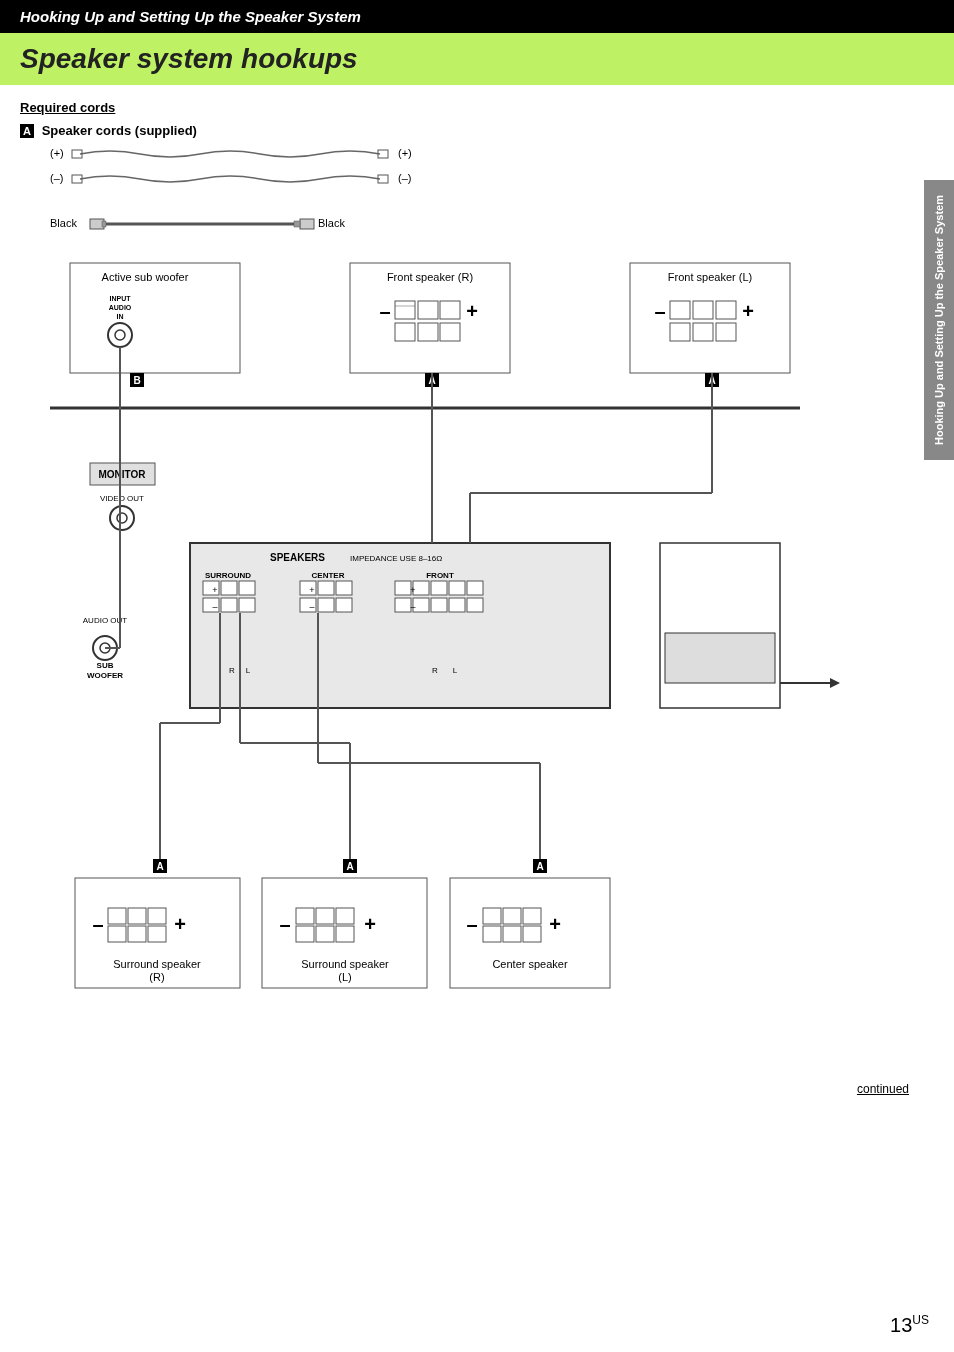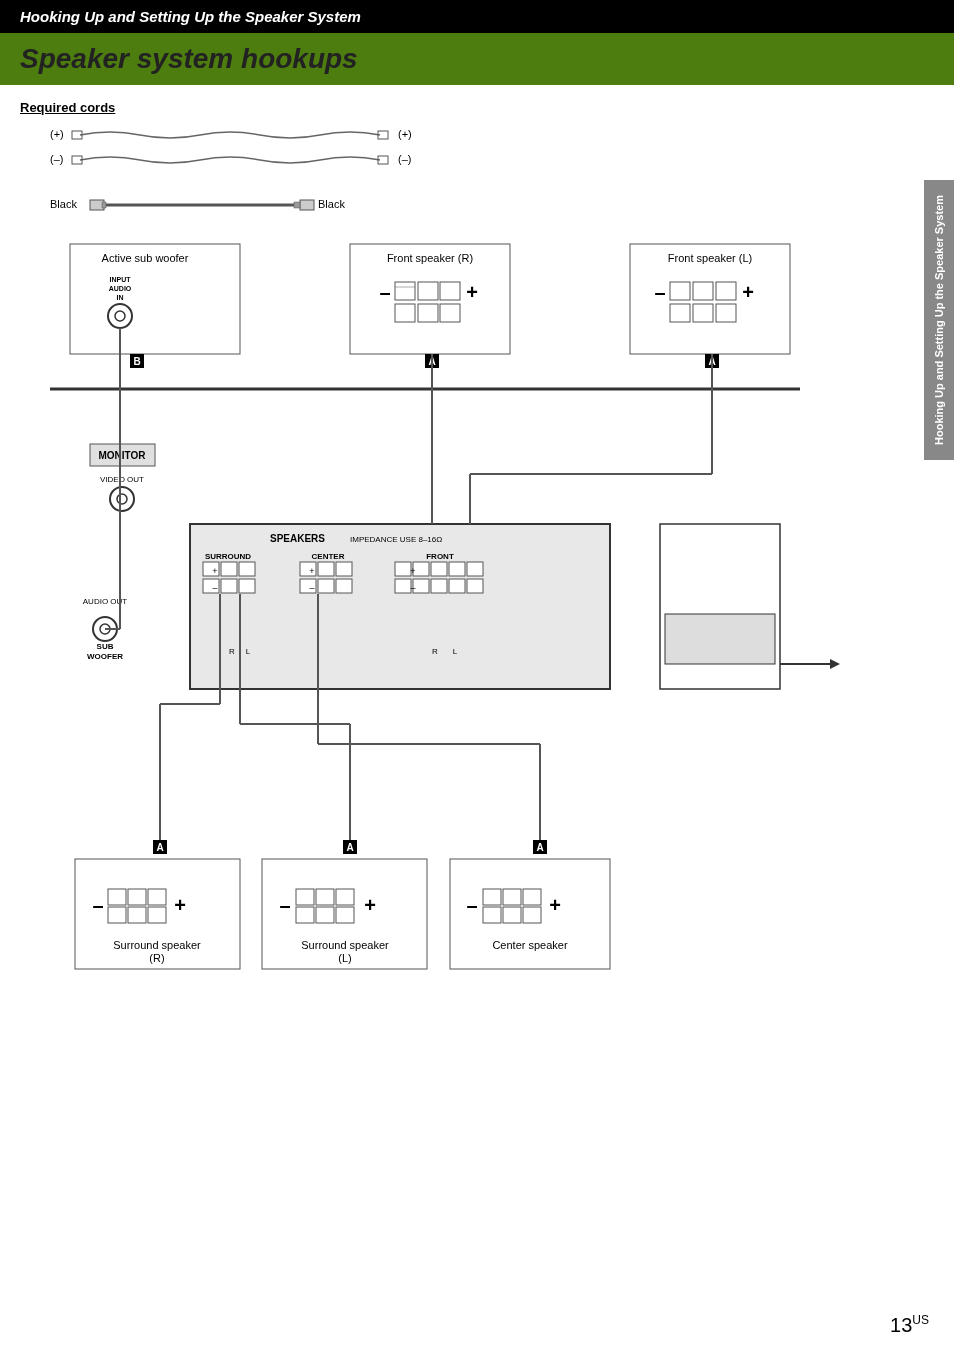--- a/index.html
+++ b/index.html
@@ -17,21 +17,21 @@
       background: #000;
       color: #fff;
       padding: 8px 20px;
       font-size: 15px;
       font-weight: bold;
       font-style: italic;
     }
 
     
     .page-title-bar {
-      background: #4d7c0f;
+      background: #bef264;
       padding: 10px 20px 10px 20px;
       margin: 0;
     }
     .page-title-bar h1 {
       font-size: 28px;
       font-weight: 900;
       font-style: italic;
       color: #222;
     }
 
@@ -125,20 +125,24 @@
 
 <div class="side-tab">
   <span>Hooking Up and Setting Up the Speaker System</span>
 </div>
 
 <div class="main-content">
 
   <div class="required-cords">
     <div class="section-title">Required cords</div>
 
+    <div class="cord-label">
+      <span class="letter-badge">A</span>
+      <span>Speaker cords (supplied)</span>
+    </div>
     <div class="cord-diagram">
       
       <svg width="400" height="55">
 
         <text x="0" y="15" font-size="11">(+)</text>
 
         <path d="M30,12 Q60,6 90,12 Q120,18 150,12 Q180,6 210,12 Q240,18 270,12 Q300,6 330,12" stroke="#666" stroke-width="1.5" fill="none"></path>
 
         <rect x="22" y="8" width="10" height="8" fill="none" stroke="#555" stroke-width="1"></rect>
 
@@ -359,18 +363,21 @@
       <rect x="483" y="655" width="18" height="16" fill="none" stroke="#555" stroke-width="1"></rect>
       <rect x="443" y="673" width="18" height="16" fill="none" stroke="#555" stroke-width="1"></rect>
       <rect x="463" y="673" width="18" height="16" fill="none" stroke="#555" stroke-width="1"></rect>
       <rect x="483" y="673" width="18" height="16" fill="none" stroke="#555" stroke-width="1"></rect>
       <text x="515" y="678" font-size="20" font-weight="bold" text-anchor="middle">+</text>
       <text x="490" y="715" font-size="11" text-anchor="middle">Center speaker</text>
 
     </svg>
   </div>
 
+  <div class="continued-text">
+    <span>continued</span>
+  </div>
 
 </div>
 
 <div style="position:absolute; bottom:15px; right:25px; font-size:20px; font-weight:normal;">
   <span>13</span><sup style="font-size:12px;">US</sup>
 </div>
 
 </body></html>

